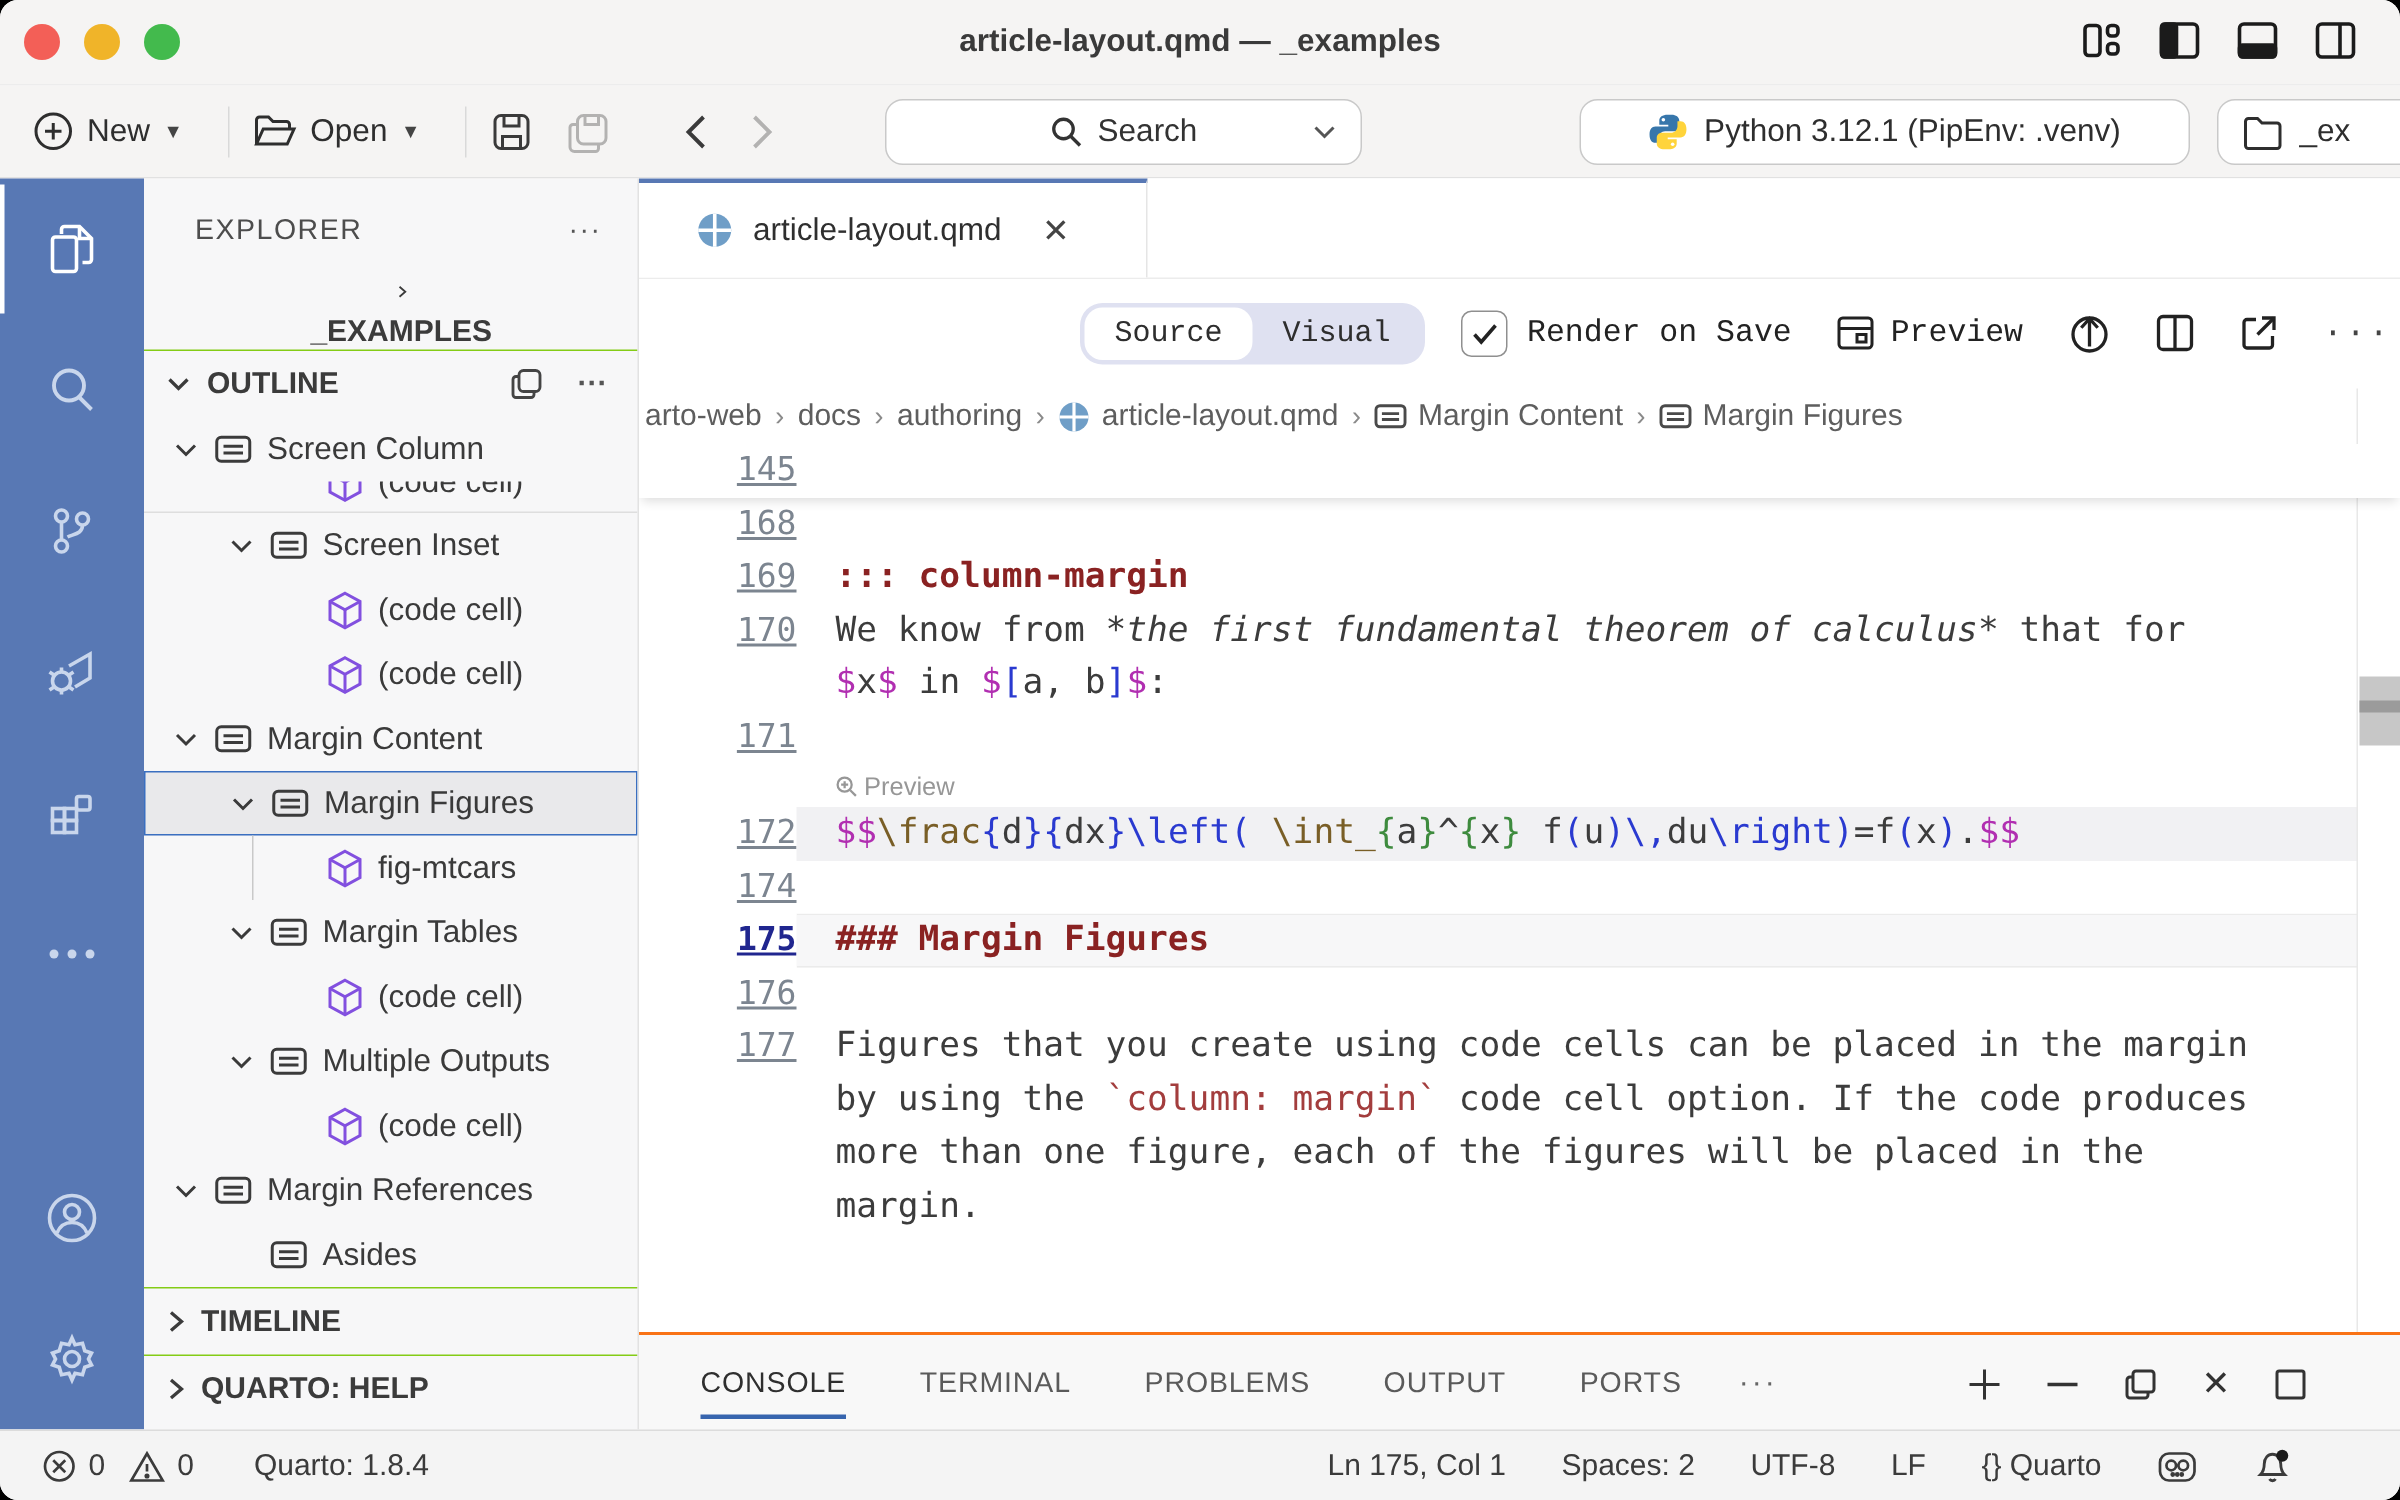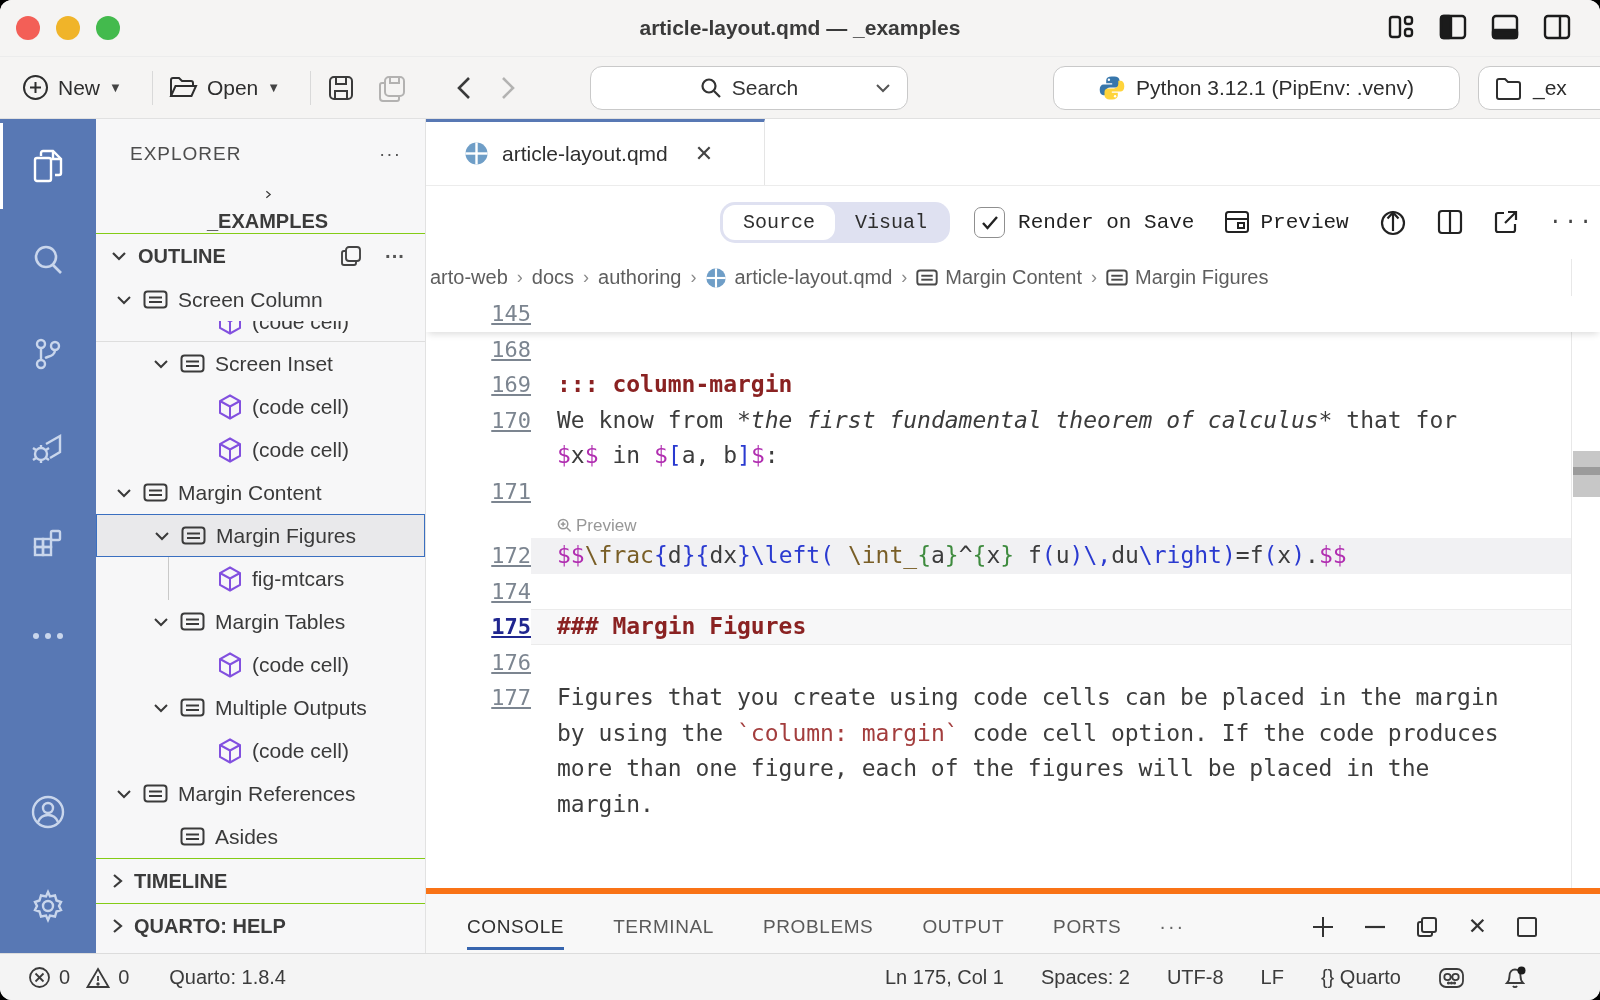--- a/index.html
+++ b/index.html
@@ -75,21 +75,21 @@
   .tk-dollar{color:#b12fb1;}
   .tk-bracket{color:#2a3ad0;}
   .tk-olive{color:#795e26;}
   .tk-green{color:#3e8b3e;}
   .tk-lens{color:#979797;font-family:"Liberation Sans",sans-serif;font-size:17px;}
   .lens-ic{display:inline-block;margin-right:4px;transform:translateY(2px);}
   .scrollcol{position:absolute;right:0;top:140px;width:28px;height:629px;border-left:1px solid #e8e8e8;}
   .thumb{position:absolute;left:1px;right:0;top:192px;height:46px;background:#c7c7c7;}
   .thumb-mark{position:absolute;left:1px;right:0;top:208px;height:8px;background:#9b9b9b;}
   
-  .panel{position:absolute;left:0;top:769px;width:1174px;height:65px;background:#f8f8f8;border-top:6px solid #f97316;display:flex;align-items:center;}
+  .panel{position:absolute;left:0;top:769px;width:1174px;height:65px;background:#f8f8f8;border-top:2px solid #f97316;display:flex;align-items:center;}
   .ptabs{display:flex;gap:49px;padding-left:41px;font-size:19px;letter-spacing:.6px;color:#5a5a5a;}
   .ptab{position:relative;padding:6px 0;}
   .ptab.active{color:#2f2f2f;}
   .ptab.active::after{content:"";position:absolute;left:0;right:0;bottom:-6px;height:2.5px;background:#3765ae;}
   .pdots{margin-left:38px;color:#666;letter-spacing:2px;font-size:20px;}
   .picons{margin-left:auto;display:flex;gap:29px;padding-right:62px;align-items:center;}
   
   .statusbar{position:absolute;left:0;top:953px;width:1600px;height:47px;background:#f4f4f4;border-top:1px solid #dcdcdc;display:flex;align-items:center;font-size:20px;color:#3b3b3b;}
   .st-left{display:flex;align-items:center;gap:10px;padding-left:28px;}
   .st-group{display:flex;align-items:center;gap:8px;}

